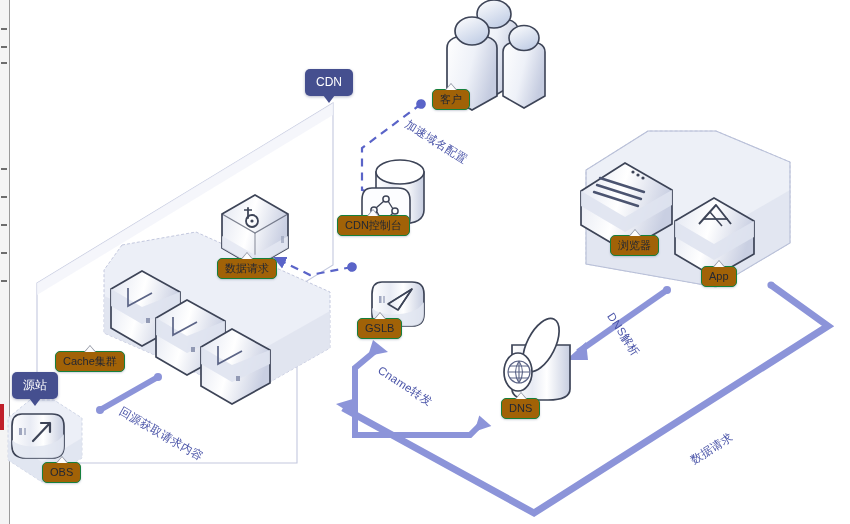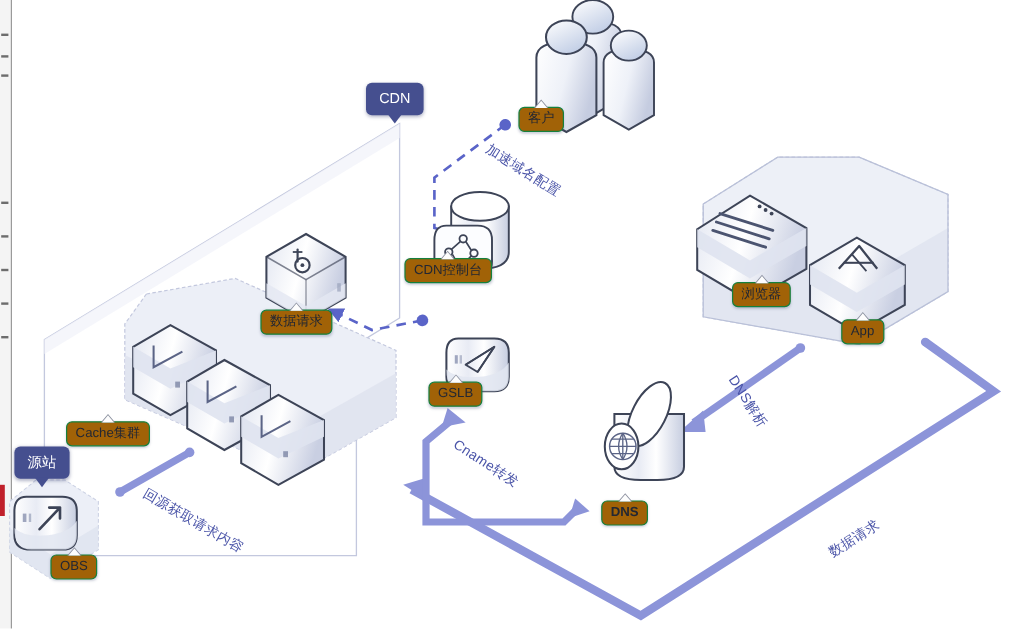--- a/index.html
+++ b/index.html
@@ -244,21 +244,21 @@
 
   <div class="badge" style="left:305px;top:69px;">CDN</div>
   <div class="badge" style="left:12px;top:372px;font-family:Liberation Serif, serif;">源站</div>
 
   <div class="lbl" style="left:432px;top:89px;">客户</div>
   <div class="lbl" style="left:337px;top:215px;">CDN控制台</div>
   <div class="lbl" style="left:217px;top:258px;">数据请求</div>
   <div class="lbl" style="left:55px;top:329px;margin-top:22px;">Cache集群</div>
   <div class="lbl" style="left:10px;top:462px;margin-left:32px;">OBS</div>
   <div class="lbl" style="left:357px;top:318px;">GSLB</div>
-  <div class="lbl" style="left:501px;top:417px;font-weight:bold;">DNS</div>
+  <div class="lbl" style="left:501px;top:398px;">DNS</div>
   <div class="lbl" style="left:610px;top:235px;">浏览器</div>
   <div class="lbl" style="left:701px;top:266px;">App</div>
 
   <div class="flow" style="left:410px;top:117px;transform:rotate(32deg);">加速域名配置</div>
   <div class="flow" style="left:124px;top:404px;transform:rotate(30deg);">回源获取请求内容</div>
   <div class="flow" style="left:383px;top:363px;transform:rotate(33deg);">Cname转发</div>
   <div class="flow" style="left:616px;top:310px;transform:rotate(57deg);">DNS解析</div>
   <div class="flow" style="left:688px;top:455px;transform:rotate(-32deg);">数据请求</div>
 
 </div>

